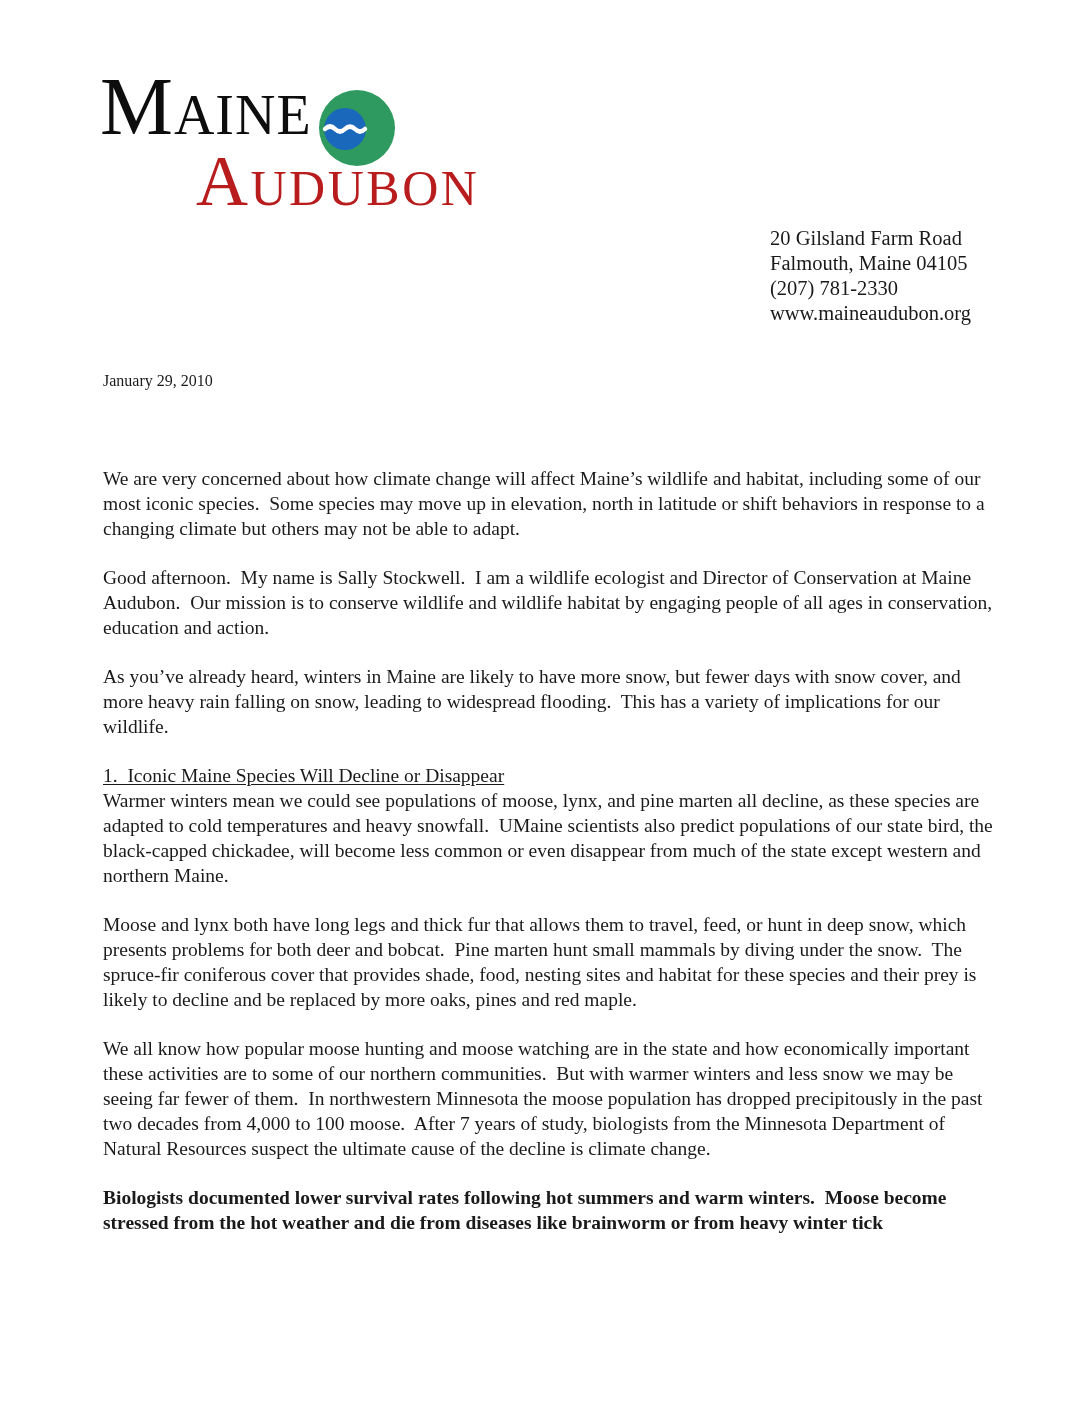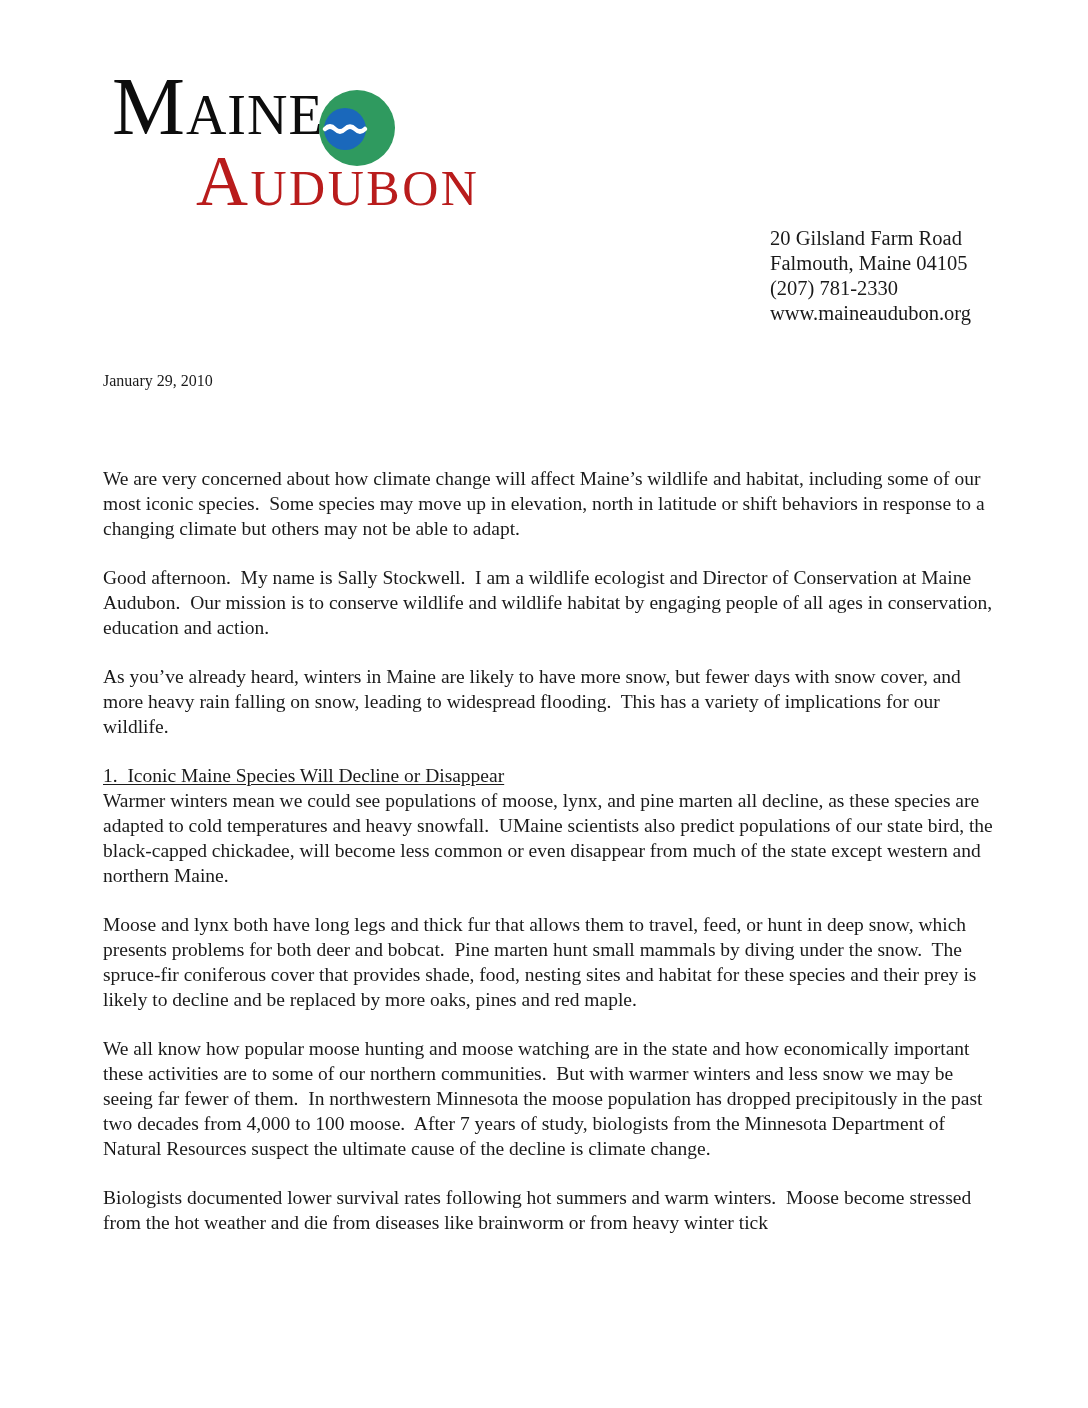--- a/index.html
+++ b/index.html
@@ -19,21 +19,20 @@
 
   
   .logo-word1 {
     position: absolute;
     left: 100px;
     top: 70px;
     line-height: 0.9;
     white-space: nowrap;
     letter-spacing: 1px;
     color: #0d0d0d;
-    margin-left: 12px;
   }
   .logo-word1 .cap   { font-size: 82px; }
   .logo-word1 .small { font-size: 56px; }
 
   .logo-mark {
     position: absolute;
     left: 318px;
     top: 89px;
   }
 
@@ -71,21 +70,21 @@
   
   .letter-body {
     position: absolute;
     left: 103px;
     top: 466px;
     width: 892px;
     font-size: 19.5px;
     line-height: 25px;
   }
   .block { margin: 0 0 24px 0; }
-  .block:last-child { margin-bottom: 8px; }
+  .block:last-child { margin-bottom: 8px; font-weight: bold; }
   .block p {
     margin: 0;
     white-space: pre-wrap;
   }
   .section-heading {
     text-decoration: underline;
     text-underline-offset: 2px;
     white-space: pre-wrap;
   }
 </style>

